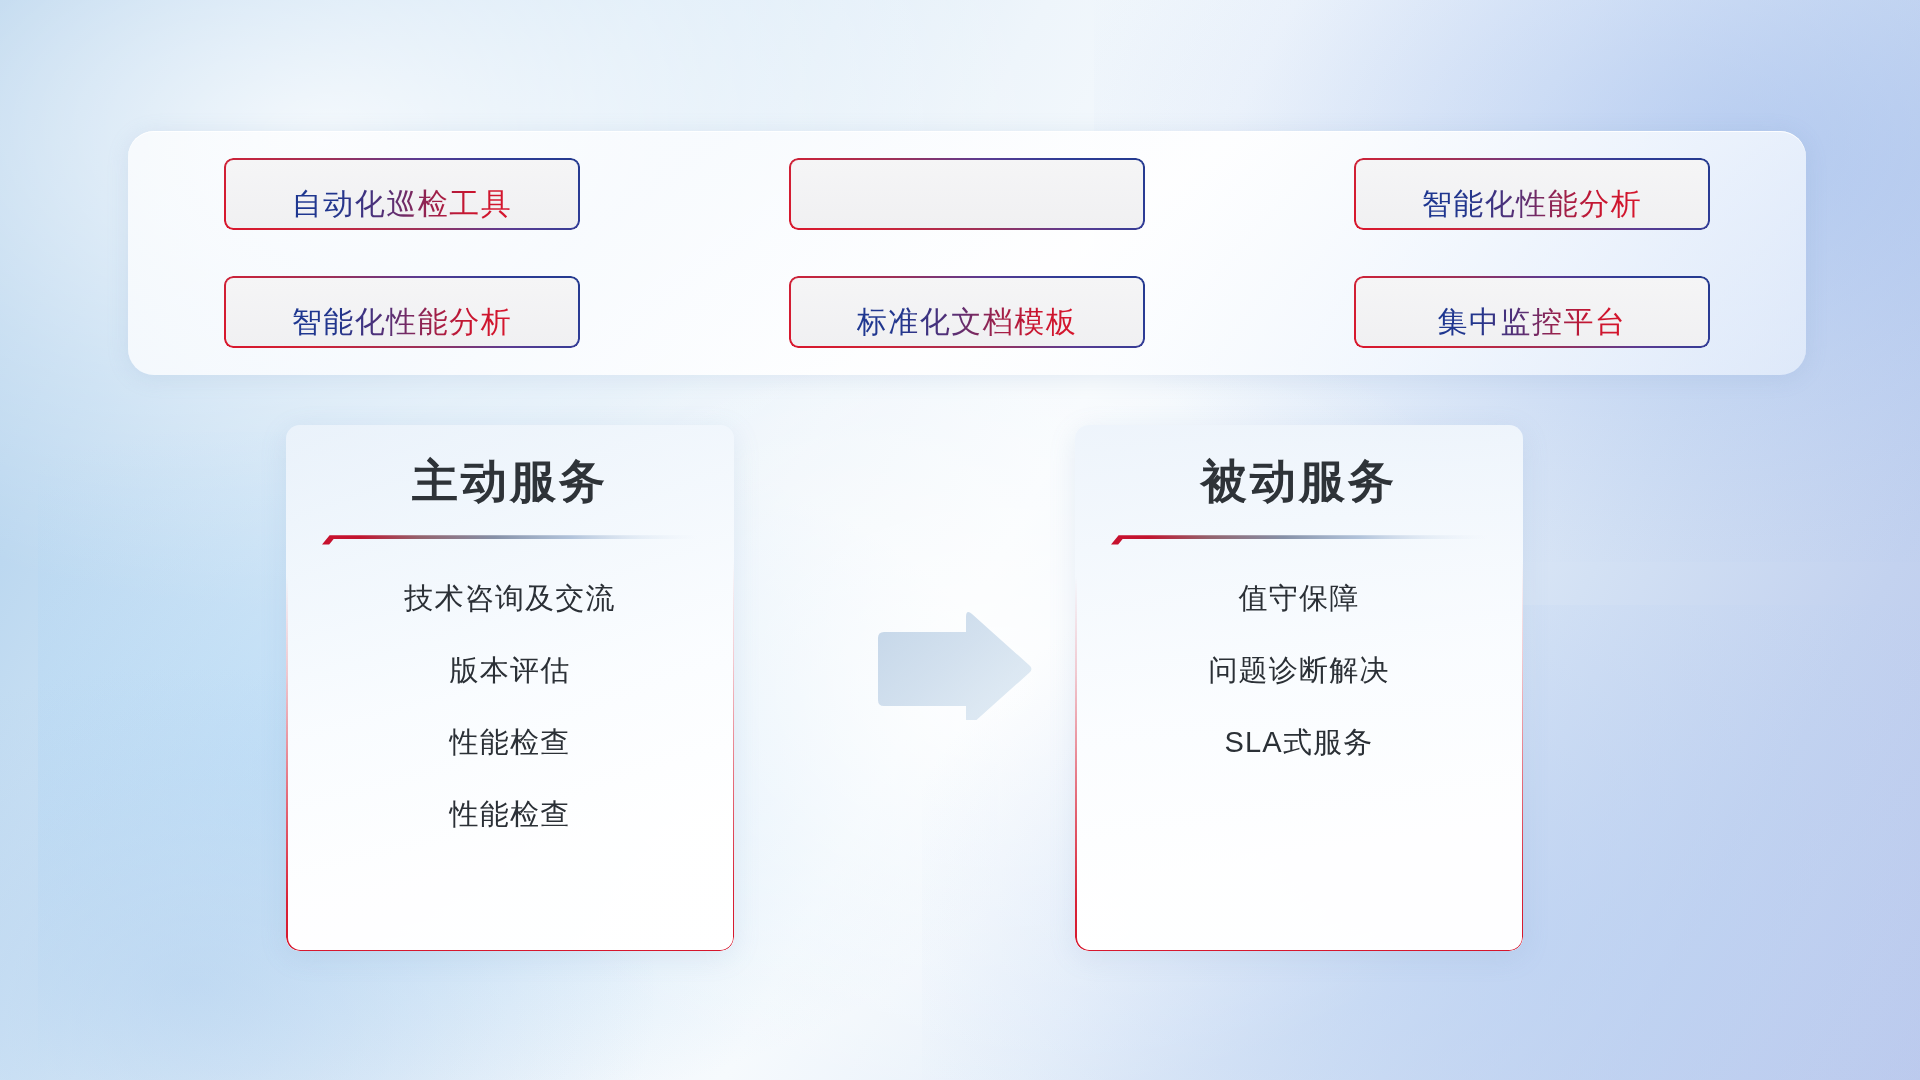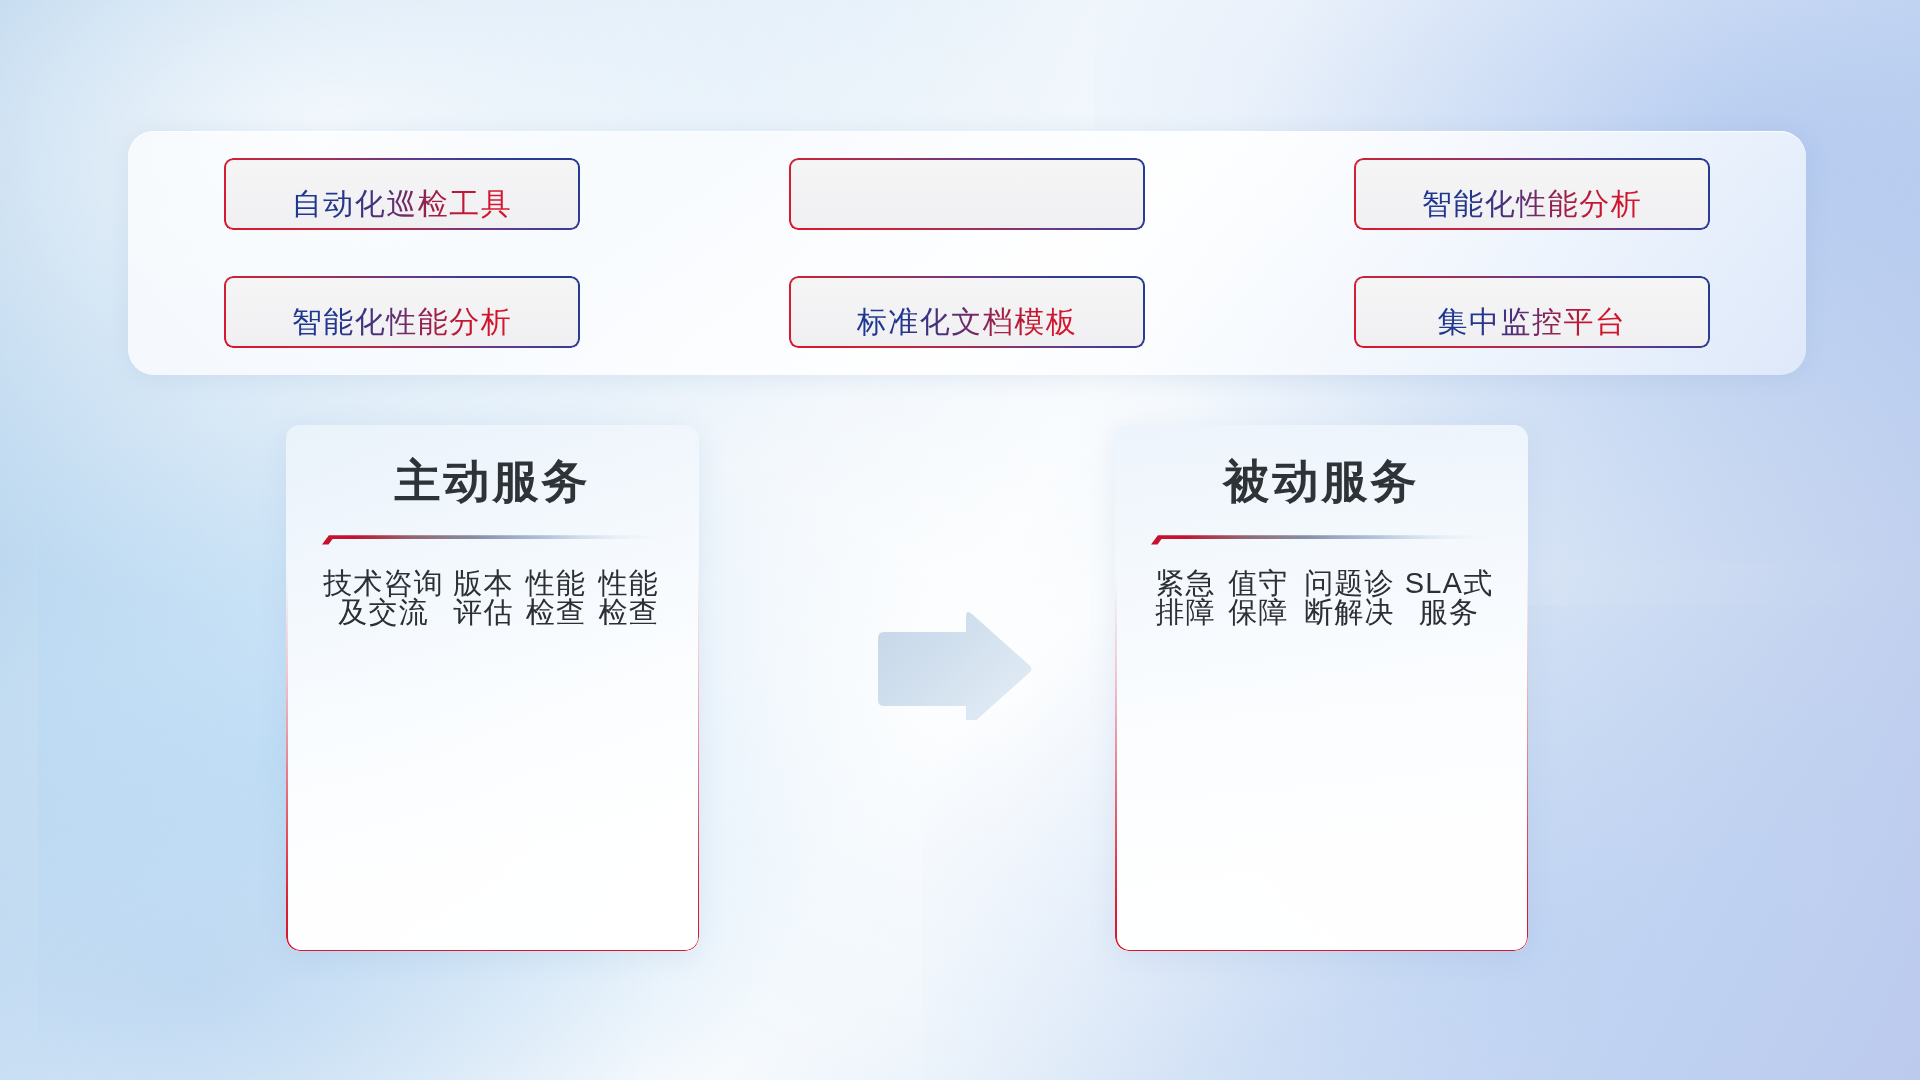--- a/index.html
+++ b/index.html
@@ -97,21 +97,21 @@
       #c9152f 80%,
       #d8152c 100%);
     -webkit-background-clip:text; background-clip:text;
     -webkit-text-fill-color:transparent; color:transparent;
     white-space:nowrap;
     margin-top:20px;
   }
 
   
   .card{
-    position:absolute; top:425px; width:413px; height:526px;
+    position:absolute; top:425px; width:448px; height:526px;
     border-radius:14px;
     background:linear-gradient(168deg,
       rgba(236,243,251,0.86) 0%,
       rgba(243,248,253,0.92) 22%,
       rgba(251,253,255,0.96) 50%,
       rgba(255,255,255,0.98) 78%,
       rgba(255,255,255,0.99) 100%);
     box-shadow:0 6px 28px rgba(116,148,194,0.14);
     overflow:hidden;
   }
@@ -122,36 +122,36 @@
       rgba(214,22,44,0.00) 28%,
       rgba(214,22,44,0.22) 46%,
       rgba(214,22,44,0.62) 68%,
       rgba(214,22,44,0.95) 88%,
       rgba(214,22,44,1) 100%);
     -webkit-mask:linear-gradient(#000 0 0) content-box, linear-gradient(#000 0 0);
     -webkit-mask-composite:xor; mask-composite:exclude;
     pointer-events:none;
   }
   .card-left{ left:286px; }
-  .card-right{ left:1115px; }
+  .card-right{ left:1075px; }
 
   .card-inner{ position:relative; padding:28px 34px 0; height:100%; }
   .card-title{
     text-align:center;
     font-size:46px; font-weight:700; color:#2e3338;
     letter-spacing:3px; line-height:1.25;
   }
   .divider{
     position:relative; height:13px; margin:22px 2px 0;
   }
   .divider svg{ display:block; width:100%; height:100%; }
 
   .card-items{
     margin-top:28px;
-    display:flex; flex-direction:row;
+    display:flex; flex-direction:column;
   }
   .card-item{
     text-align:center;
     font-size:29px; color:#2b3036; letter-spacing:1.2px;
     line-height:1.0; height:49px;
     display:flex; align-items:center; justify-content:center;
     margin-bottom:23px;
   }
 
   
@@ -266,19 +266,18 @@
             <stop offset="0.46" stop-color="#6e7a94" stop-opacity="0.82"></stop>
             <stop offset="0.66" stop-color="#8fa7c8" stop-opacity="0.66"></stop>
             <stop offset="0.84" stop-color="#c3d3e6" stop-opacity="0.34"></stop>
             <stop offset="1" stop-color="#dfe9f3" stop-opacity="0"></stop>
           </linearGradient>
         </defs>
         <path d="M0,11.4 L8.5,2.2 L420,2.2 L420,6.0 L13,6.0 L8,11.4 Z" fill="url(#divR)"></path>
       </svg>
     </div>
     <div class="card-items">
-      <div class="card-item">紧急排障</div>
       <div class="card-item">值守保障</div>
       <div class="card-item">问题诊断解决</div>
       <div class="card-item">SLA式服务</div>
     </div>
   </div>
 </div>
 
 </body></html>

